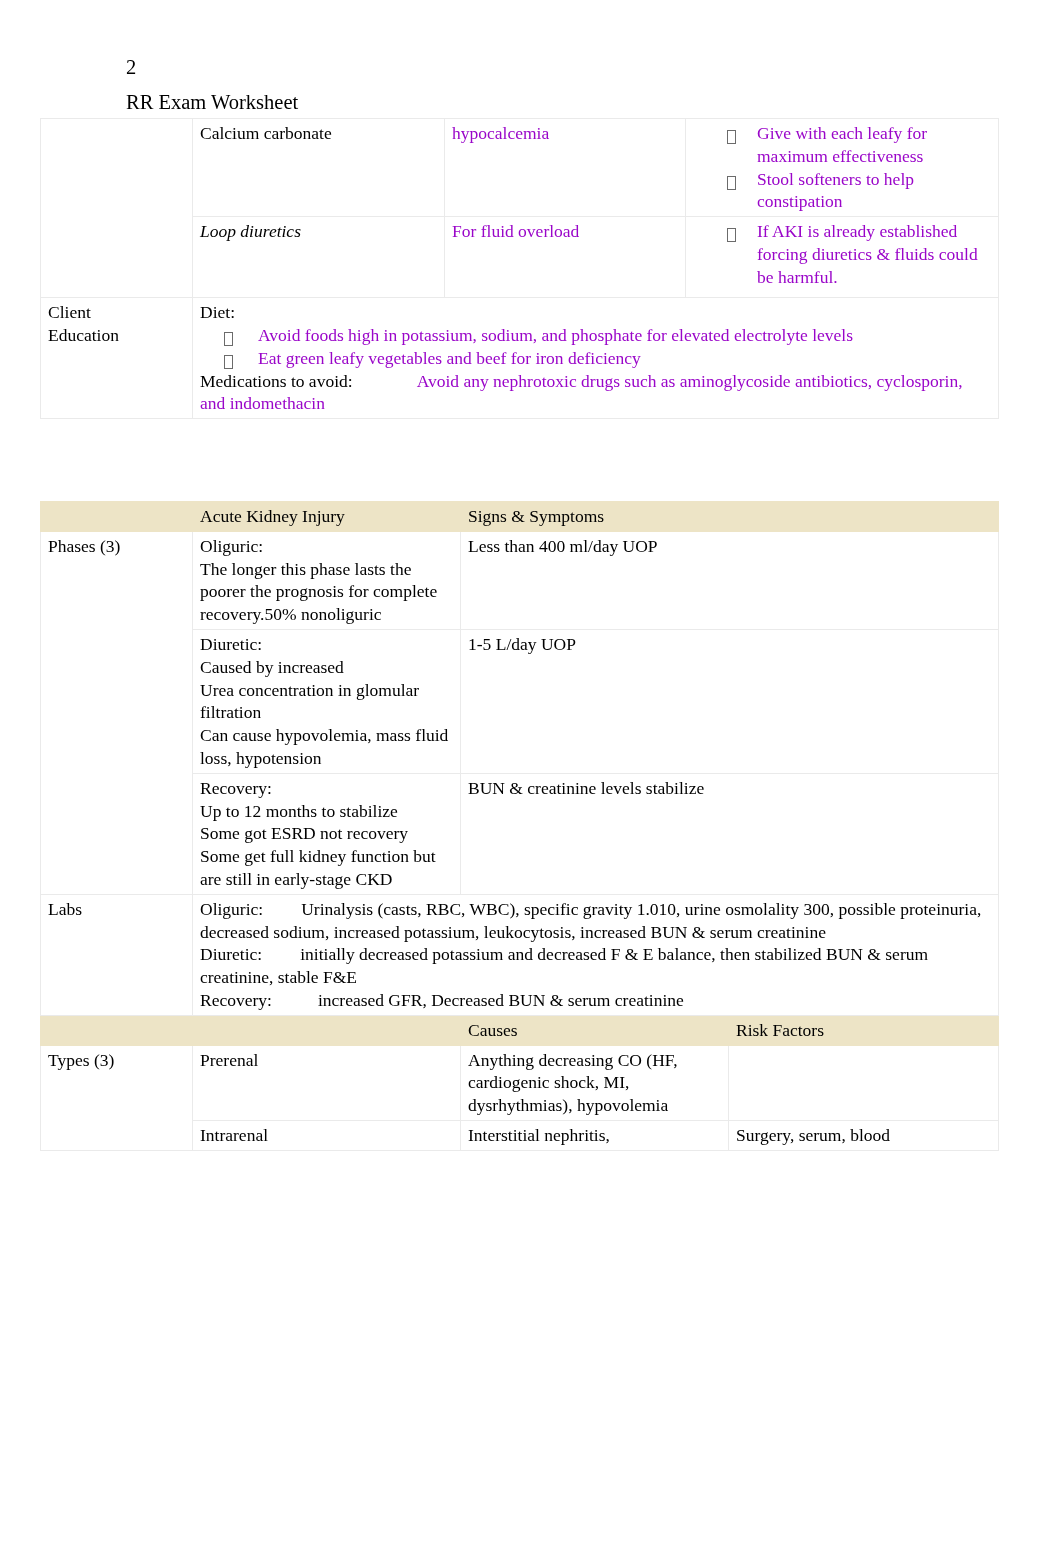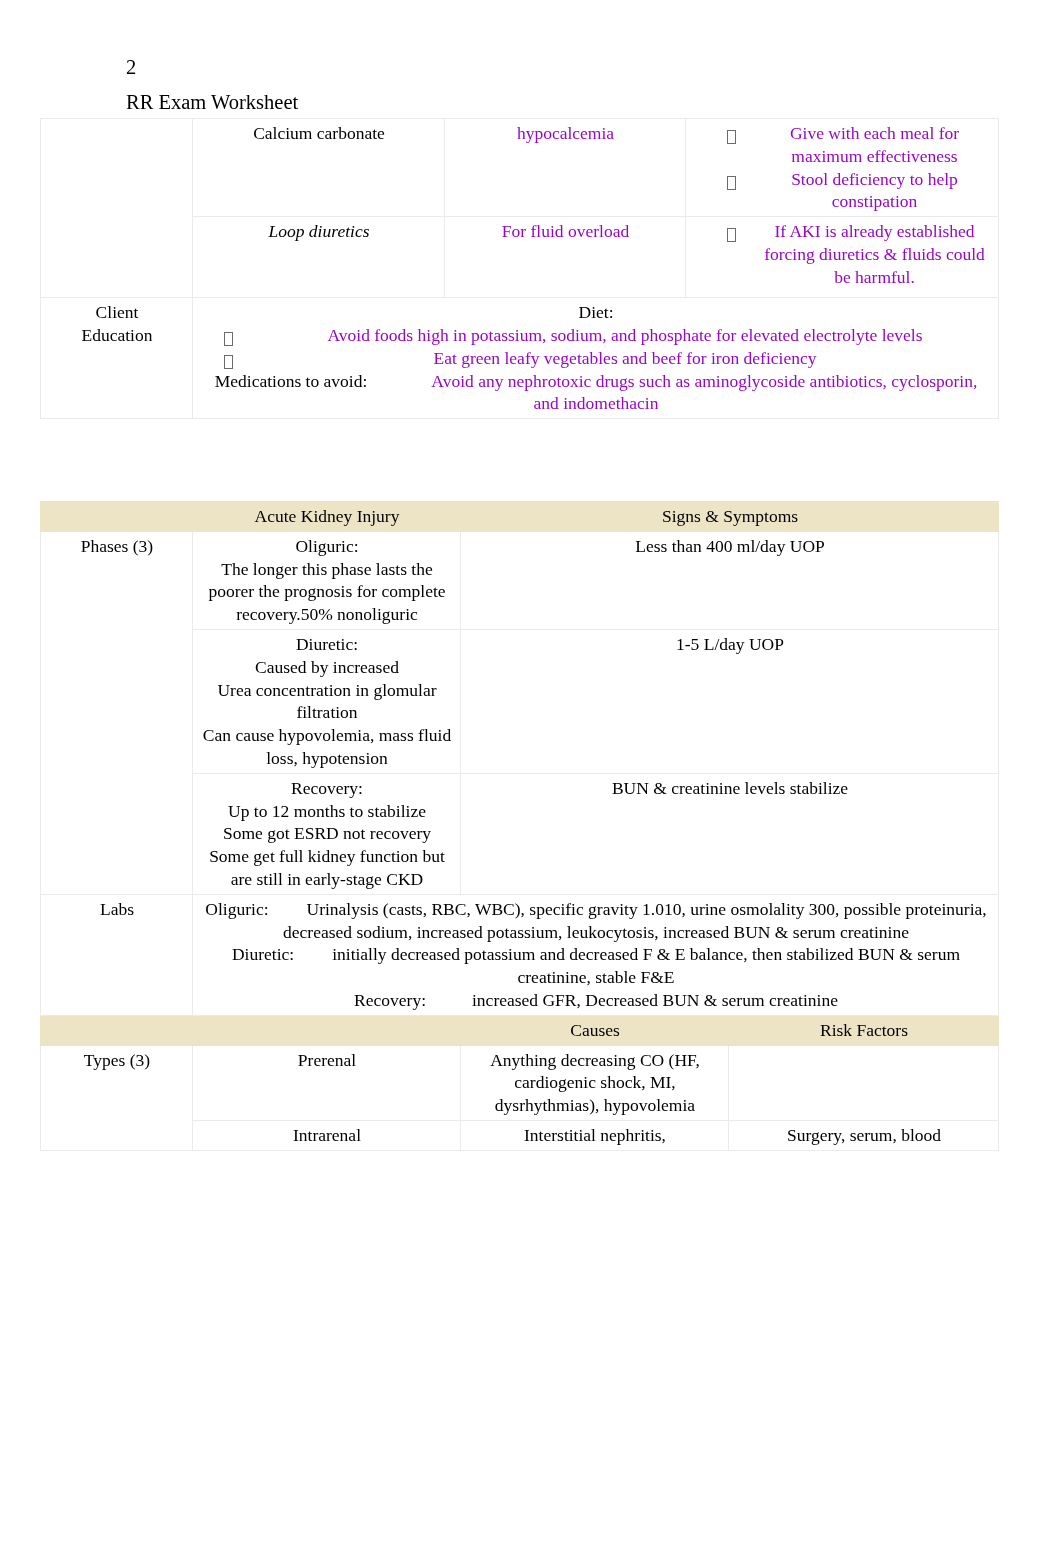--- a/index.html
+++ b/index.html
@@ -49,21 +49,20 @@
     border-collapse: collapse;
     table-layout: fixed;
     font-size: 17.5px;
     line-height: 22.8px;
   }
   table.w-table td {
     border: 1px solid #EAEAEA;
     vertical-align: top;
     padding: 3px 6px 3px 7px;
     background: #ffffff;
-    text-align: center;
   }
   td.tan {
     background: #EDE4C6 !important;
     border-color: #EDE4C6 !important;
   }
 
   .purple { color: #9A06C9; margin-top: 26px; }
   .red    { color: #000000; }
   .black  { color: #000000; }
 
@@ -142,25 +141,25 @@
         <td class="cell-tall-1">
           <span class="black">Calcium carbonate</span>
         </td>
         <td>
           <span class="purple">hypocalcemia</span>
         </td>
         <td>
           <ul class="bul tight">
             <li>
               <span class="mk"><span class="tofu purple-tofu"></span></span>
-              <span class="purple">Give with each meal for maximum effectiveness</span>
-            </li>
-            <li>
-              <span class="mk"><span class="tofu purple-tofu"></span></span>
-              <span class="purple">Stool deficiency to help constipation</span>
+              <span class="purple">Give with each leafy for maximum effectiveness</span>
+            </li>
+            <li>
+              <span class="mk"><span class="tofu purple-tofu"></span></span>
+              <span class="purple">Stool softeners to help constipation</span>
             </li>
           </ul>
         </td>
       </tr>
 
       <tr>
         <td class="cell-tall-2">
           <span class="black">Loop diuretics</span>
         </td>
         <td>

